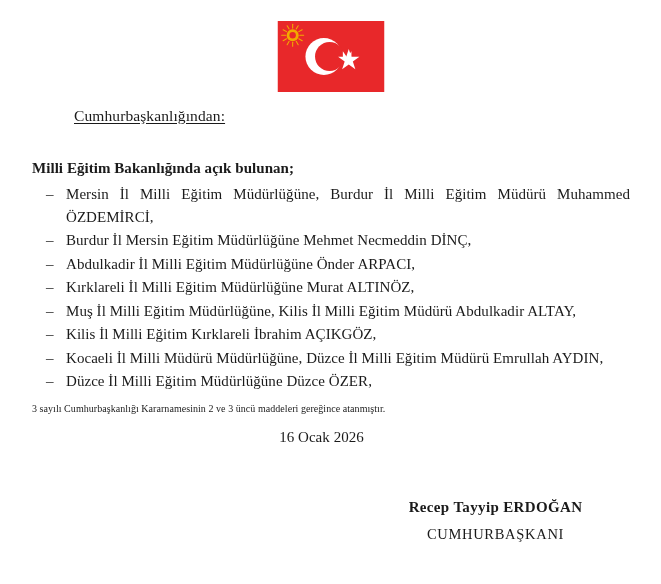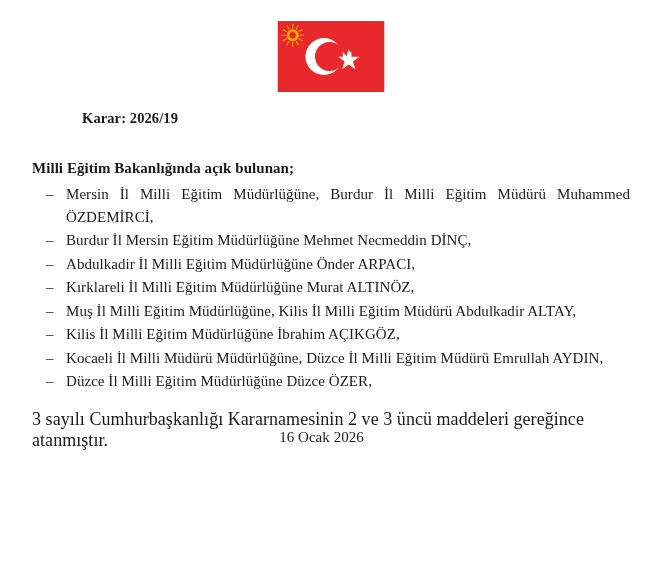--- a/index.html
+++ b/index.html
@@ -99,23 +99,23 @@
   ul.appointments li .txt {
     display: block;
   }
   
   ul.appointments li.justified .txt {
     text-align: justify;
     text-align-last: left;
   }
 
   .legal-line {
-    font-size: 18px;
+    font-size: 10px;
     line-height: 21px;
-    margin-top: 16px;
+    margin-top: 5px;
     letter-spacing: 0.05px;
   }
 
   
   .date-line {
     position: absolute;
     left: 0;
     top: 427px;
     width: 661px;
     text-align: center;
@@ -177,21 +177,21 @@
           <line x1="24.7" y1="30" x2="15.2" y2="24.5"></line>
           <line x1="32" y1="22.7" x2="26.5" y2="13.2"></line>
         </g>
         <circle cx="42" cy="40" r="17" fill="#F2A900"></circle>
         <circle cx="42" cy="40" r="9" fill="#E8282A"></circle>
       </g>
     </svg>
   </div>
 
   <div class="header-block">
-    <div class="karar-line">Karar: 2026/19</div>
+    <div class="authority-line">Cumhurbaşkanlığından:</div>
   </div>
 
   <div class="body-block">
     <div class="intro-line">Milli Eğitim Bakanlığında açık bulunan;</div>
 
     <ul class="appointments">
       <li class="justified">
         <span class="dash">–</span>
         <span class="txt">Mersin İl Milli Eğitim Müdürlüğüne, Burdur İl Milli Eğitim Müdürü Muhammed ÖZDEMİRCİ,</span>
       </li>
@@ -206,31 +206,35 @@
       <li>
         <span class="dash">–</span>
         <span class="txt">Kırklareli İl Milli Eğitim Müdürlüğüne Murat ALTINÖZ,</span>
       </li>
       <li>
         <span class="dash">–</span>
         <span class="txt">Muş İl Milli Eğitim Müdürlüğüne, Kilis İl Milli Eğitim Müdürü Abdulkadir ALTAY,</span>
       </li>
       <li>
         <span class="dash">–</span>
-        <span class="txt">Kilis İl Milli Eğitim Müdürlüğüne İbrahim AÇIKGÖZ,</span>
+        <span class="txt">Kilis İl Milli Eğitim Kırklareli İbrahim AÇIKGÖZ,</span>
       </li>
       <li>
         <span class="dash">–</span>
         <span class="txt">Kocaeli İl Milli Müdürü Müdürlüğüne, Düzce İl Milli Eğitim Müdürü Emrullah AYDIN,</span>
       </li>
       <li>
         <span class="dash">–</span>
         <span class="txt">Düzce İl Milli Eğitim Müdürlüğüne Düzce ÖZER,</span>
       </li>
     </ul>
 
     <div class="legal-line">3 sayılı Cumhurbaşkanlığı Kararnamesinin 2 ve 3 üncü maddeleri gereğince atanmıştır.</div>
   </div>
 
   <div class="date-line">16 Ocak 2026</div>
 
+  <div class="signature-block">
+    <div class="sig-name">Recep Tayyip ERDOĞAN</div>
+    <div class="sig-title">CUMHURBAŞKANI</div>
+  </div>
 
 </div>
 
 </body></html>

